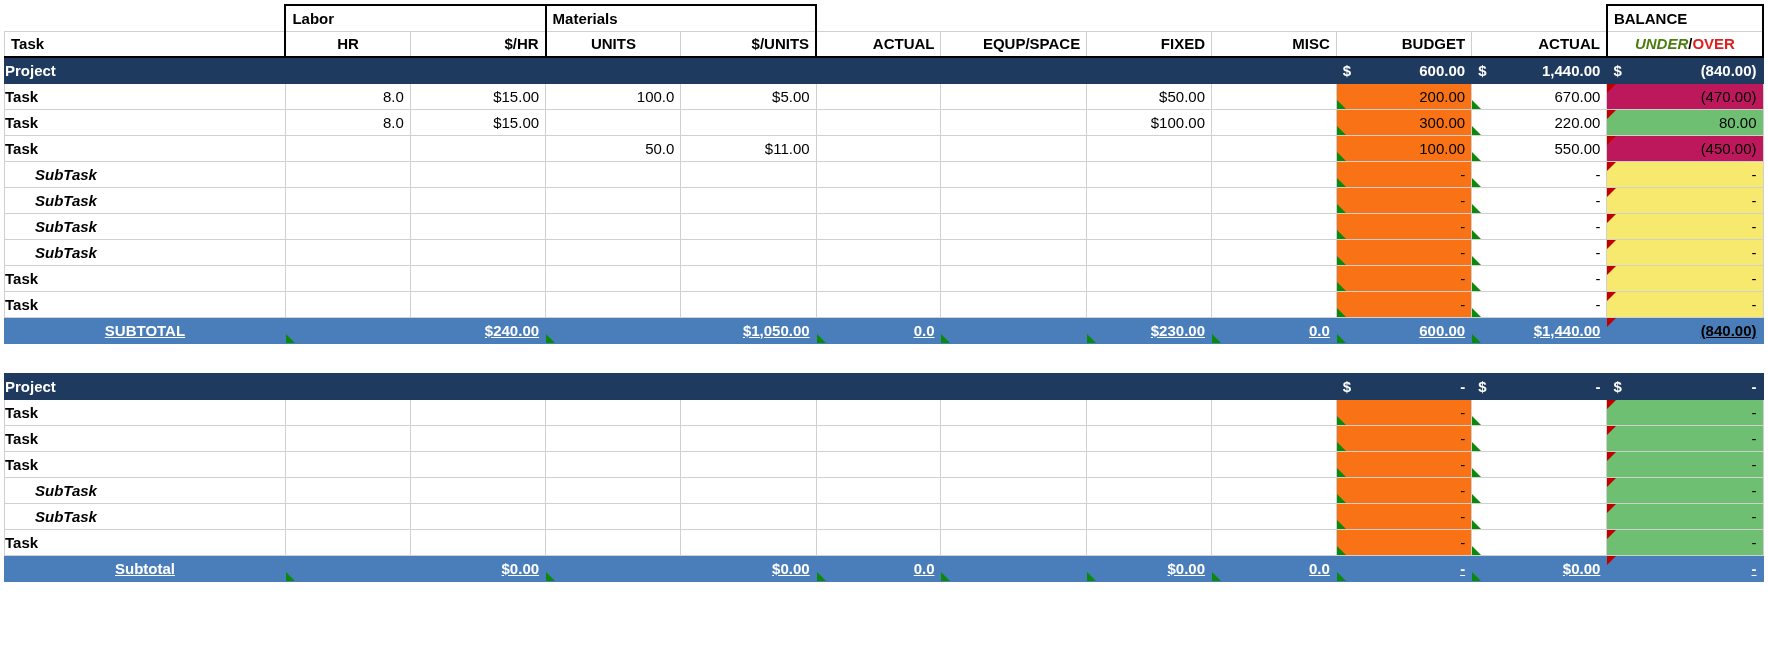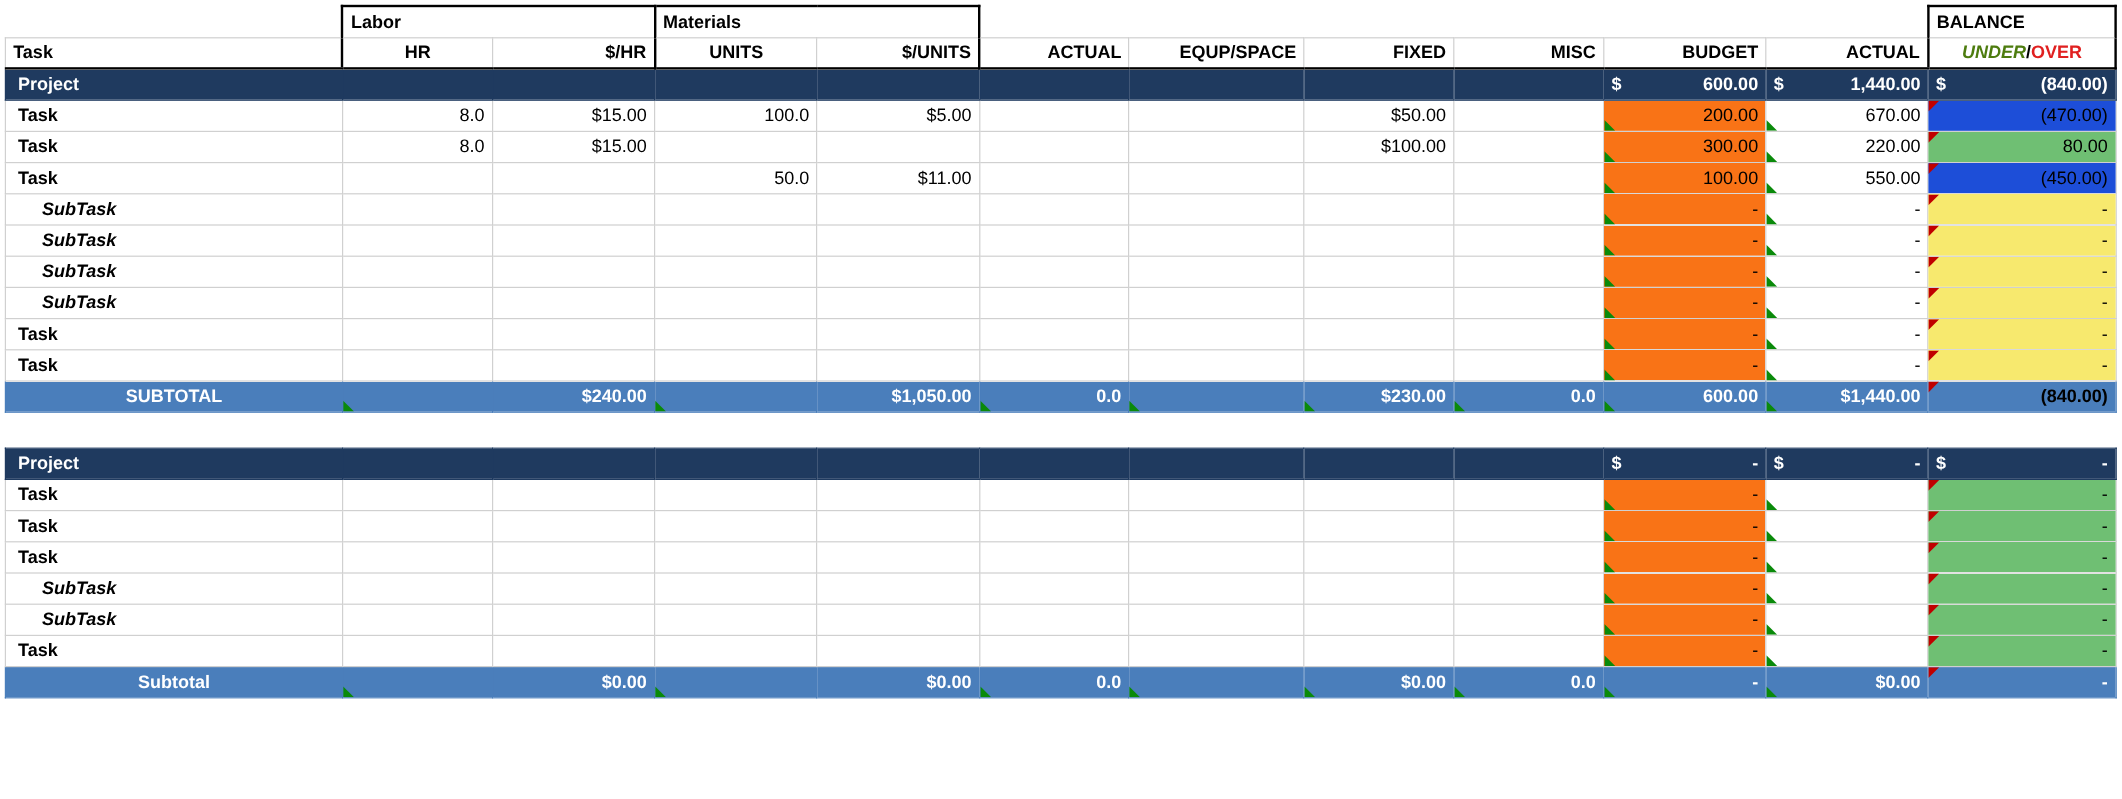--- a/index.html
+++ b/index.html
@@ -46,27 +46,27 @@
     background: #1f3a5f;
     color: #fff;
     font-weight: bold;
   }
   .project-row td { border-color: #1f3a5f; }
   .subtotal-row {
     background: #4a7ebb;
     color: #fff;
     font-weight: bold;
   }
-  .subtotal-row td { border-color: #4a7ebb; }
-  .task-label { font-weight: bold; text-align: left; padding-left: 10px; }
+  .subtotal-row td { border-color: #4a7ebb; text-decoration: underline; }
+  .task-label { font-weight: bold; text-align: left; padding-left: 0; }
   .subtask-label { font-weight: bold; font-style: italic; text-align: left; padding-left: 30px; }
   .num { text-align: right; }
   .budget-bg { background: #f97316; }
   .balance-green { background: #6fbf73; }
-  .balance-red { background: #1d4ed8; }
+  .balance-red { background: #be185d; }
   .balance-yellow { background: #f7e96e; }
   .balance-hdr-under { color: #4d7c0f; font-weight: bold; font-style: italic; }
   .balance-hdr-over { color: #e02020; font-weight: bold; }
   .balance-hdr-slash { color: #000; font-weight: bold; }
   .green-tri::before {
     content: "";
     position: absolute;
     left: 0; bottom: 0;
     width: 0; height: 0;
     border-left: 9px solid #0a8a0a;

